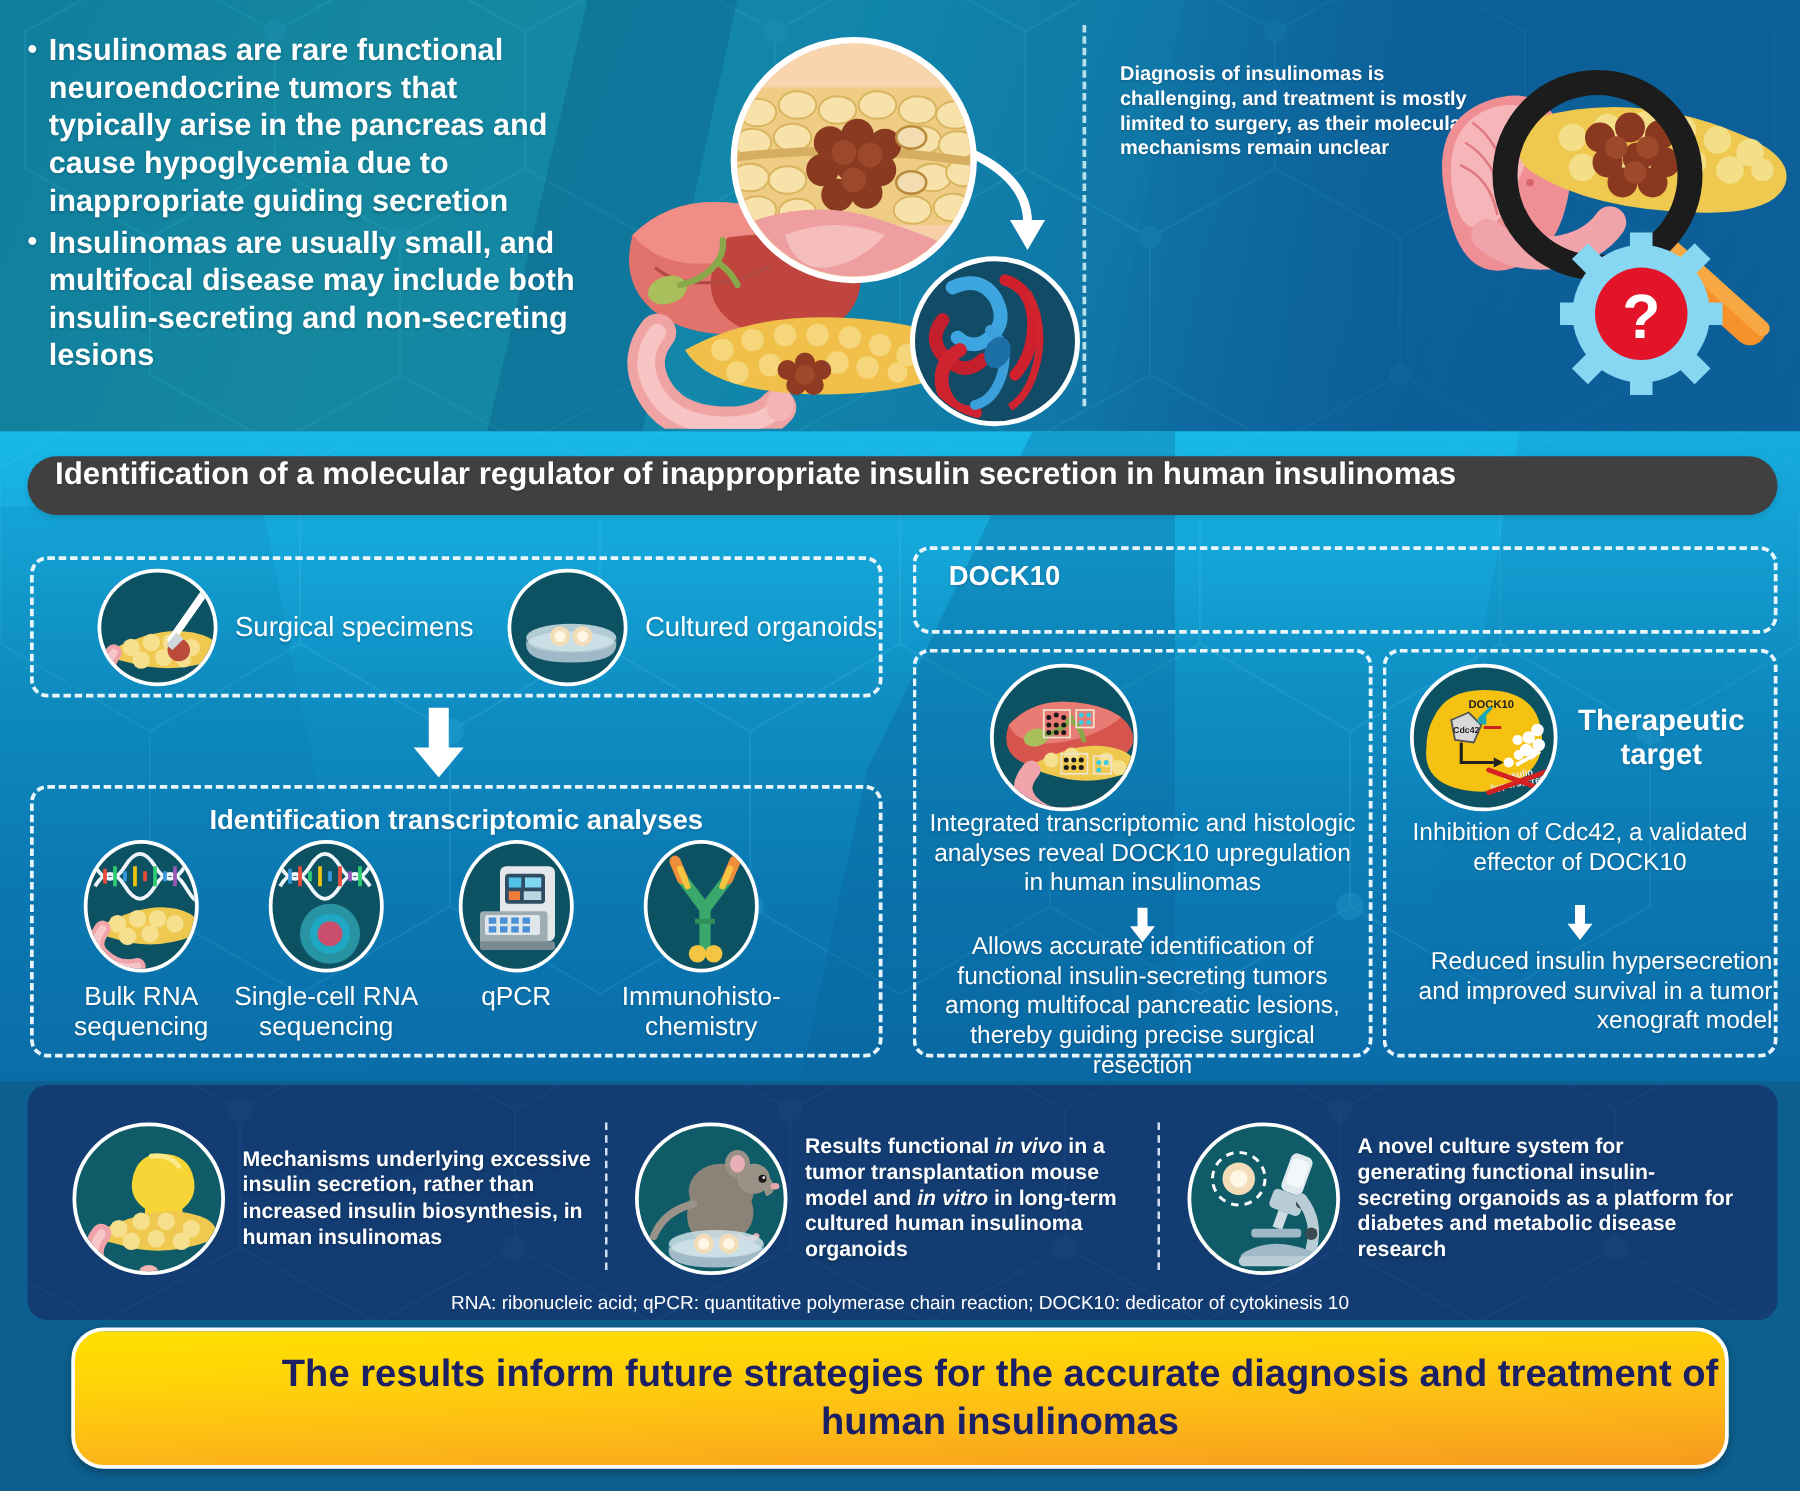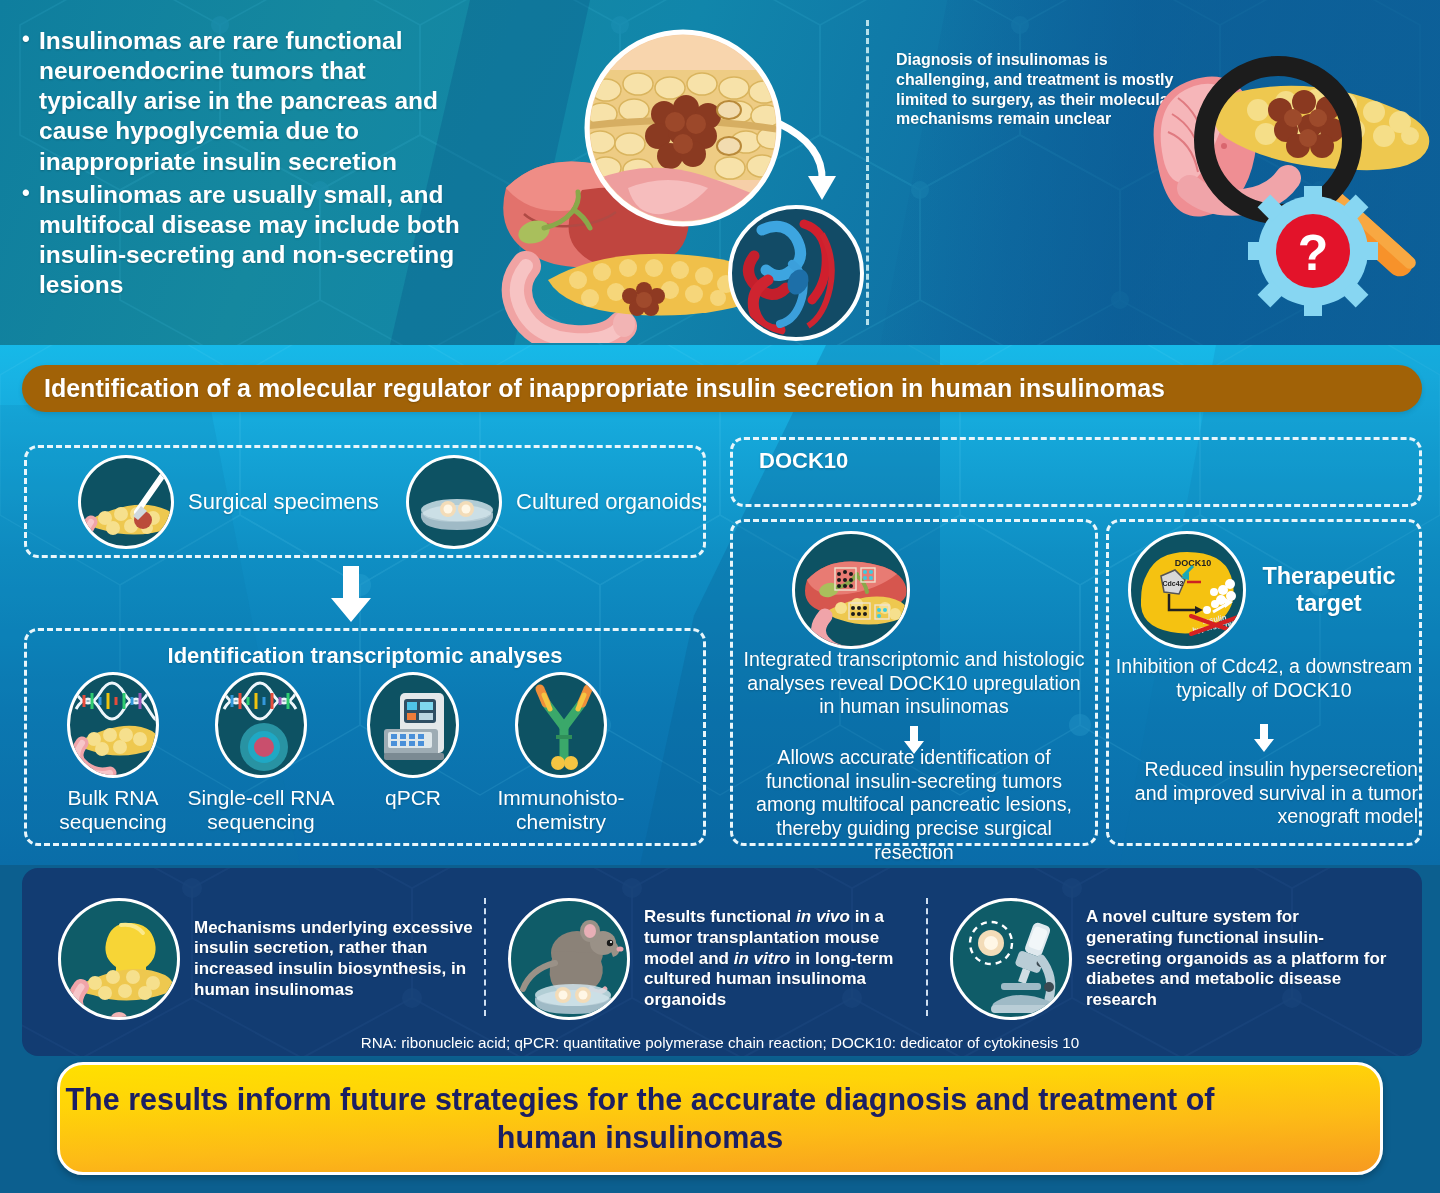--- a/index.html
+++ b/index.html
@@ -66,22 +66,22 @@
     clip-path: polygon(0 0, 70% 0, 100% 100%, 0 100%);
   }
   .mid-shape-c {
     position: absolute; left: 1120px; top: 0; width: 320px; height: 520px;
     background: rgba(12,110,165,.16);
     clip-path: polygon(30% 0, 100% 0, 100% 100%, 0 100%);
   }
 
   .title-banner {
     position: absolute; left: 22px; top: 365px; width: 1400px; height: 47px;
-    background: #a16207; border-radius: 24px;
-    display: flex; align-items: center; padding-left: 22px;
+    background: #404040; border-radius: 24px;
+    display: flex; align-items: flex-start; padding-left: 22px;
     color: #fff; font-weight: bold; font-size: 25px;
     text-shadow: 0 1px 2px rgba(0,0,0,.22);
     box-shadow: 0 2px 5px rgba(0,0,0,.12);
   }
 
   .dbox {
     position: absolute; border: 3px dashed #e8f6fb; border-radius: 14px;
   }
 
   .box-sources { left: 24px; top: 445px; width: 682px; height: 113px; }
@@ -155,21 +155,21 @@
     position: absolute; left: 0; top: 1034px; width: 1440px; text-align: center;
     color: #fff; font-size: 15.2px;
   }
 
   
   .gold {
     position: absolute; left: 57px; top: 1062px; width: 1326px; height: 113px;
     border-radius: 26px;
     background: linear-gradient(178deg, #ffe000 0%, #ffd408 28%, #fdbb16 62%, #f79a20 100%);
     border: 3px solid #ffffff;
-    display: flex; align-items: center; justify-content: flex-start;
+    display: flex; align-items: center; justify-content: flex-end;
     box-shadow: 0 3px 7px rgba(0,0,0,.25);
   }
   .gold-text {
     color: #1b1f63; font-weight: bold; font-size: 30.5px; line-height: 1.22;
     text-align: center; width: 1160px;
   }
 
   svg { display: block; }
   .ital { font-style: italic; }
 </style>
@@ -203,21 +203,21 @@
         <circle cx="320" cy="190" r="9"></circle>
           <circle cx="920" cy="190" r="9"></circle>
         <circle cx="1120" cy="300" r="9"></circle>
           <circle cx="520" cy="300" r="9"></circle>
       </g>
     </svg>
     <div class="top-wave2"></div>
     <div class="top-wave"></div>
 
     <ul class="bullets">
-      <li>Insulinomas are rare functional neuroendocrine tumors that typically arise in the pancreas and cause hypoglycemia due to inappropriate insulin secretion</li>
+      <li>Insulinomas are rare functional neuroendocrine tumors that typically arise in the pancreas and cause hypoglycemia due to inappropriate guiding secretion</li>
       <li>Insulinomas are usually small, and multifocal disease may include both insulin-secreting and non-secreting lesions</li>
     </ul>
 
     <svg style="position:absolute;left:478px;top:18px;width:400px;height:325px" viewBox="0 0 400 325">
 
       <g>
         <path d="M28 170 q30 -30 76 -26 q48 4 70 22 q18 16 6 42 q-16 34 -58 40 q-48 6 -78 -18 q-26 -22 -16 -60z" fill="#e2726c"></path>
         <path d="M28 170 q30 -30 76 -26 q34 3 56 14 q-22 28 -64 34 q-44 6 -68 -22z" fill="#ef8d86"></path>
         <path d="M104 172 q50 -8 90 8 q20 8 16 32 q-6 34 -52 38 q-44 4 -62 -22 q-14 -22 8 -56z" fill="#c0453f"></path>
         <path d="M46 196 q16 14 46 12 q30 -2 46 -14" stroke="#b04a44" stroke-width="2.5" fill="none"></path>
@@ -691,21 +691,21 @@
         <text x="72" y="90" font-family="Liberation Sans, sans-serif" font-size="7.5" font-weight="bold" fill="#e8e8e8" transform="rotate(-10 72 90)">Insulin</text>
         <text x="62" y="99" font-family="Liberation Sans, sans-serif" font-size="7.5" font-weight="bold" fill="#e8e8e8" transform="rotate(-10 62 99)">hypersecretion</text>
         <g stroke="#d52121" stroke-width="4" stroke-linecap="round">
           <line x1="60" y1="82" x2="110" y2="100"></line>
             <line x1="110" y1="82" x2="60" y2="100"></line>
         </g>
       </svg>
     </div>
     <div class="shlabel" style="width:146px;">Therapeutic target</div>
   </div>
-  <div class="sub-body" style="left:1114px; top:655px; width:300px;">Inhibition of Cdc42, a downstream typically of DOCK10</div>
+  <div class="sub-body" style="left:1114px; top:655px; width:300px;">Inhibition of Cdc42, a validated effector of DOCK10</div>
   <svg class="mini-arrow" style="left:1253px; top:724px;" viewBox="0 0 22 28">
     <polygon points="7,0 15,0 15,15 21,15 11,28 1,15 7,15" fill="#ffffff"></polygon>
   </svg>
   <div class="sub-body" style="left:1110px; top:758px; width:308px;text-align:right;">Reduced insulin hypersecretion and improved survival in a tumor xenograft model</div>
 
   <div class="bottom-panel">
     <svg class="bp-hex" viewBox="0 0 1400 188" preserveAspectRatio="none">
       <g fill="none" stroke="#2c5a94" stroke-width="2" opacity="0.6">
         <polygon points="60,-40 170,20 170,130 60,190 -50,130 -50,20"></polygon>
         <polygon points="280,-40 390,20 390,130 280,190 170,130 170,20"></polygon>

